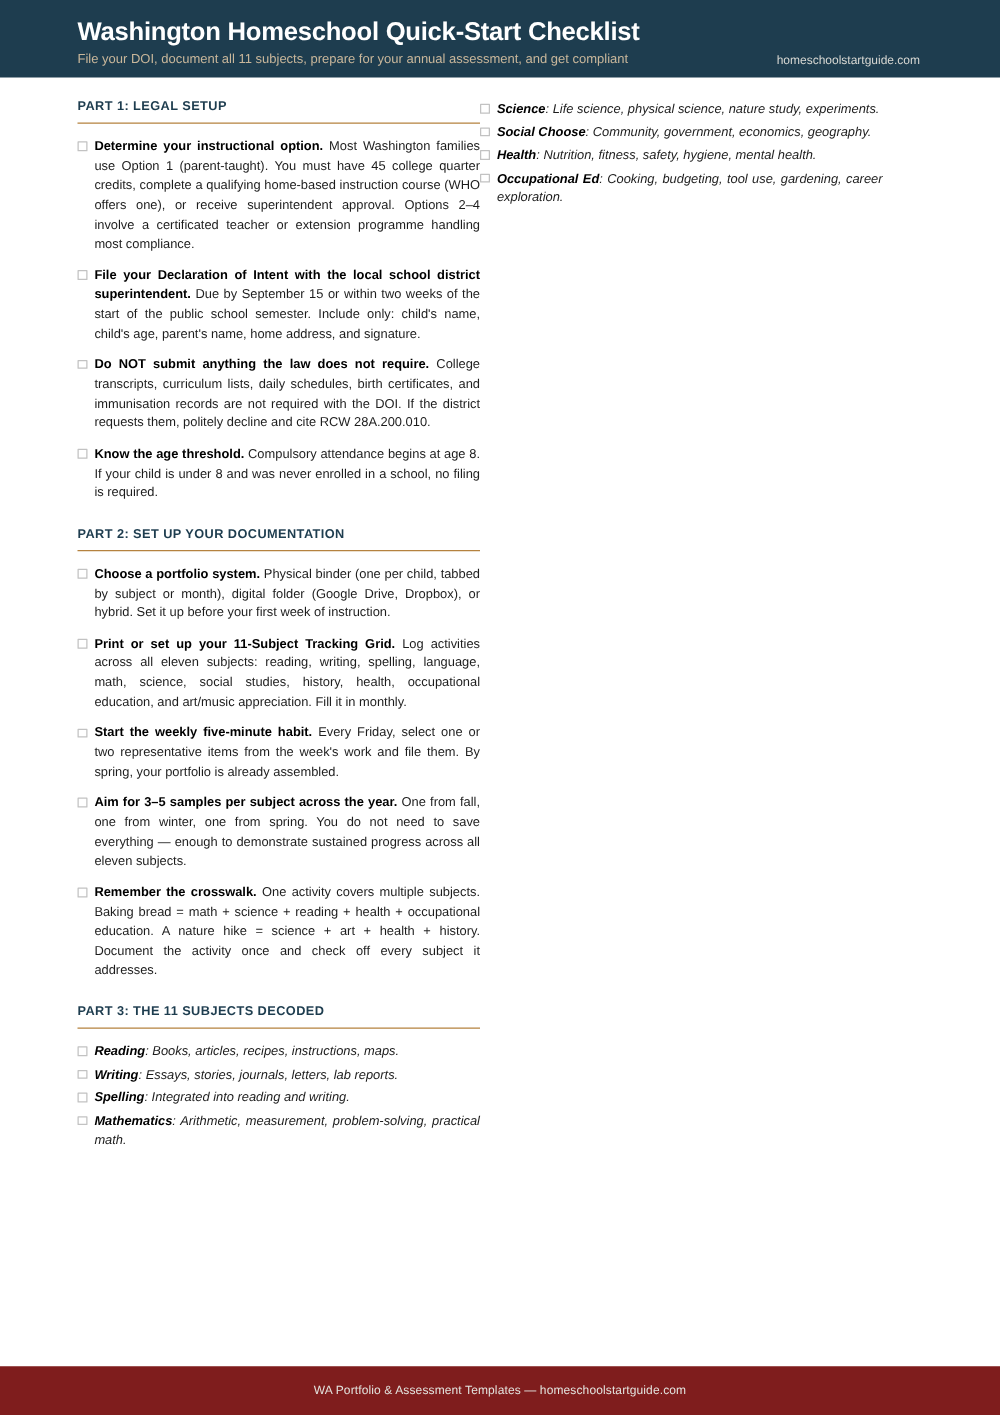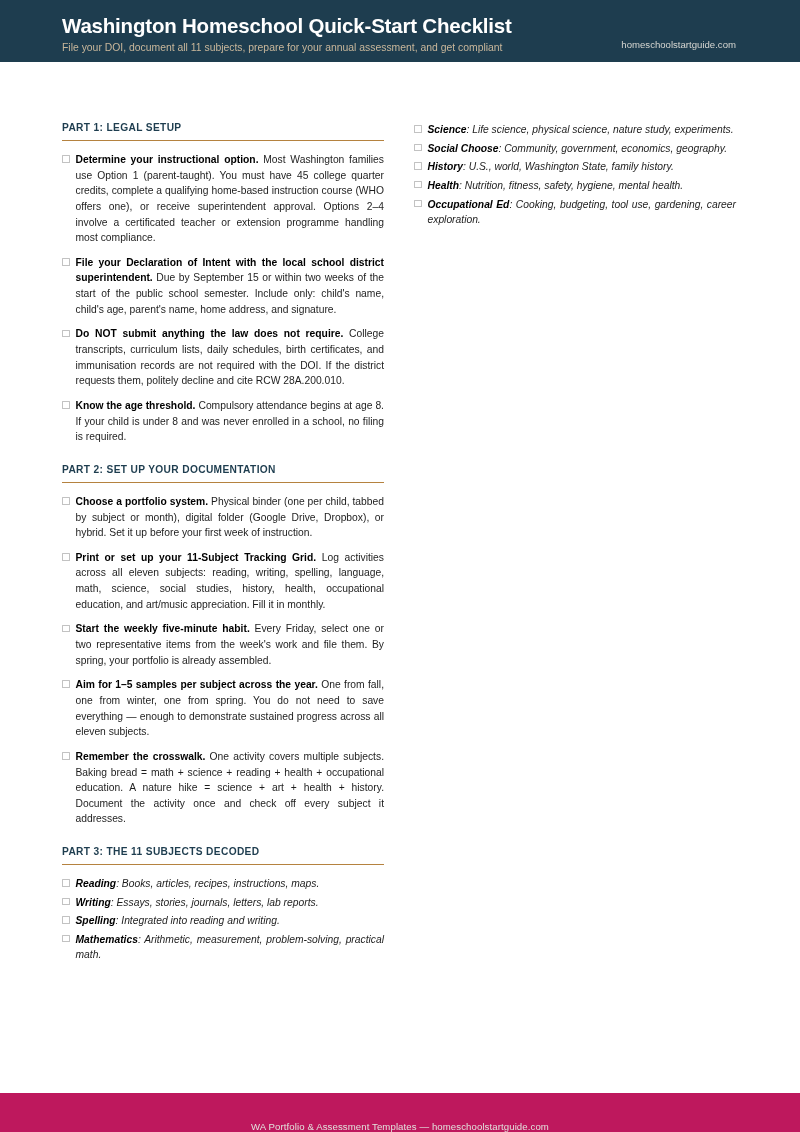--- a/index.html
+++ b/index.html
@@ -25,21 +25,21 @@
     position: relative;
     box-sizing: border-box;
     display: flex;
     align-items: center;
   }
   .header-inner {
     width: 100%;
     padding: 0 62px 0 62px;
     box-sizing: border-box;
     display: flex;
-    align-items: center;
+    align-items: flex-end;
     justify-content: space-between;
   }
   .header-left {
     padding-top: 6px;
   }
   .header-title {
     font-size: 20.5px;
     font-weight: bold;
     color: #ffffff;
     letter-spacing: -0.2px;
@@ -57,24 +57,23 @@
   .header-url {
     font-size: 9.6px;
     color: #d7d7d2;
     white-space: nowrap;
     padding-top: 28px;
     padding-right: 2px;
   }
 
   
   .page {
-    padding: 60px 52px 0 62px;
-    box-sizing: border-box;
-    display: flex;
-    gap: 30px;
+    padding: 18px 52px 0 62px;
+    box-sizing: border-box;
+    display: flex;
     align-items: flex-start;
   }
   .col {
     width: 322px;
     flex: 0 0 322px;
   }
   .col-right {
     padding-top: 0px;
   }
 
@@ -141,23 +140,23 @@
     margin-top: 3px;
   }
 
   
   .footer {
     position: absolute;
     left: 0;
     right: 0;
     bottom: 0;
     height: 39px;
-    background: #be185d;
-    display: flex;
-    align-items: flex-end;
+    background: #7f1d1d;
+    display: flex;
+    align-items: center;
     justify-content: center;
   }
   .footer-text {
     font-size: 9.6px;
     color: #e2e2dd;
     letter-spacing: 0.1px;
   }
 </style>
 </head>
 <body>
@@ -207,21 +206,21 @@
           <div class="check-item">
             <span class="checkbox"></span>
             <span class="check-text"><b>Print or set up your 11-Subject Tracking Grid.</b><span>  Log activities across all eleven subjects: reading, writing, spelling, language, math, science, social studies, history, health, occupational education, and art/music appreciation.  Fill it in monthly.</span></span>
           </div>
           <div class="check-item">
             <span class="checkbox"></span>
             <span class="check-text"><b>Start the weekly five-minute habit.</b><span> Every Friday, select one or two representative items from the week's work and file them. By spring, your portfolio is already assembled.</span></span>
           </div>
           <div class="check-item">
             <span class="checkbox"></span>
-            <span class="check-text"><b>Aim for 1–5 samples per subject across the year.</b><span>  One from fall, one from winter, one from spring.  You do not need to save everything — enough to demonstrate sustained progress across all eleven subjects.</span></span>
+            <span class="check-text"><b>Aim for 3–5 samples per subject across the year.</b><span>  One from fall, one from winter, one from spring.  You do not need to save everything — enough to demonstrate sustained progress across all eleven subjects.</span></span>
           </div>
           <div class="check-item">
             <span class="checkbox"></span>
             <span class="check-text"><b>Remember the crosswalk.</b><span>  One activity covers multiple subjects.  Baking bread = math + science + reading + health + occupational education. A nature hike = science + art + health + history.  Document the activity once and check off every subject it addresses.</span></span>
           </div>
         </div>
       </div>
       <div class="section-block">
         <div class="section-head">PART 3: THE 11 SUBJECTS DECODED</div>
         <hr class="section-rule">
@@ -251,24 +250,20 @@
           <div class="check-item">
             <span class="checkbox"></span>
             <span class="check-text"><b>Science</b><span>:  Life science, physical science, nature study, experiments.</span></span>
           </div>
           <div class="check-item">
             <span class="checkbox"></span>
             <span class="check-text"><b>Social Choose</b><span>:  Community, government, economics, geography.</span></span>
           </div>
           <div class="check-item">
             <span class="checkbox"></span>
-            <span class="check-text"><b>History</b><span>: U.S., world, Washington State, family history.</span></span>
-          </div>
-          <div class="check-item">
-            <span class="checkbox"></span>
             <span class="check-text"><b>Health</b><span>: Nutrition, fitness, safety, hygiene, mental health.</span></span>
           </div>
           <div class="check-item">
             <span class="checkbox"></span>
             <span class="check-text"><b>Occupational Ed</b><span>:  Cooking, budgeting, tool use, gardening, career exploration.</span></span>
           </div>
         </div>
       </div>
     </div>
 </div>

